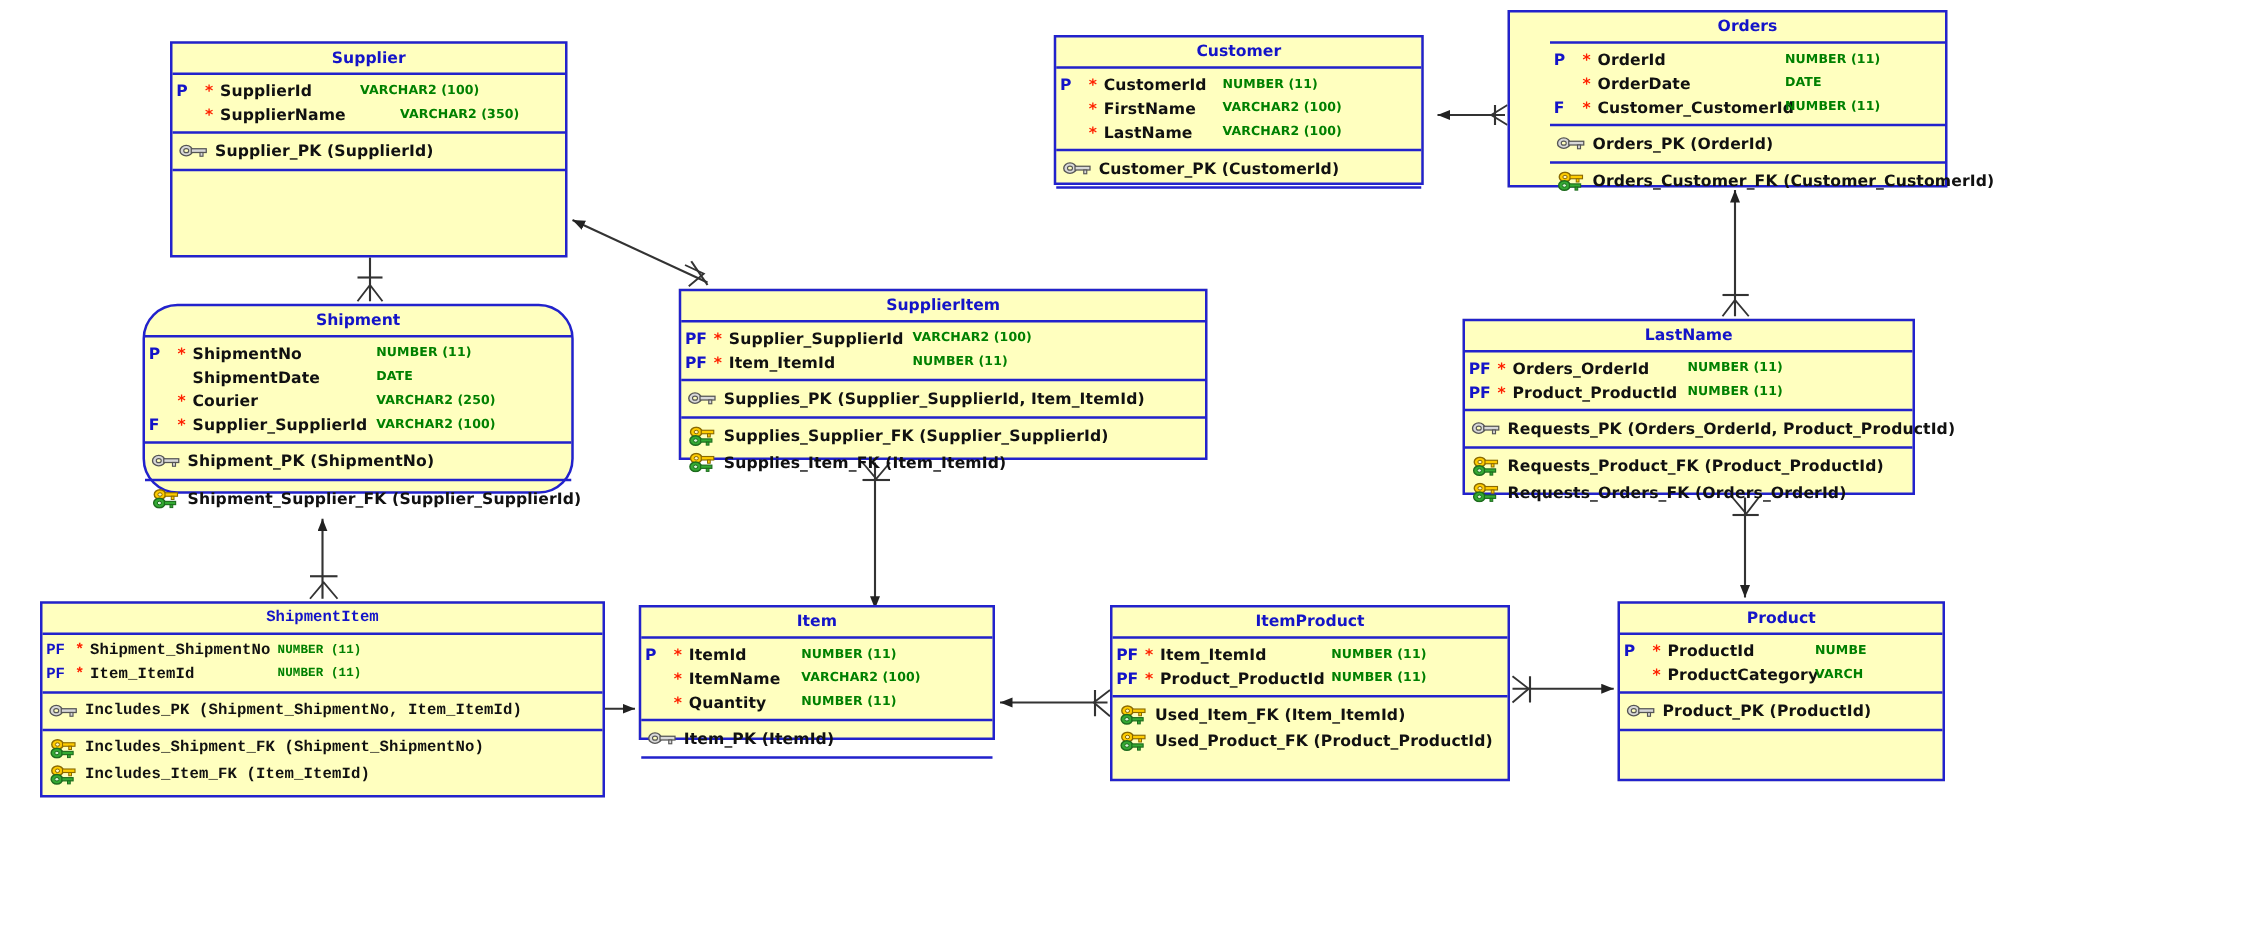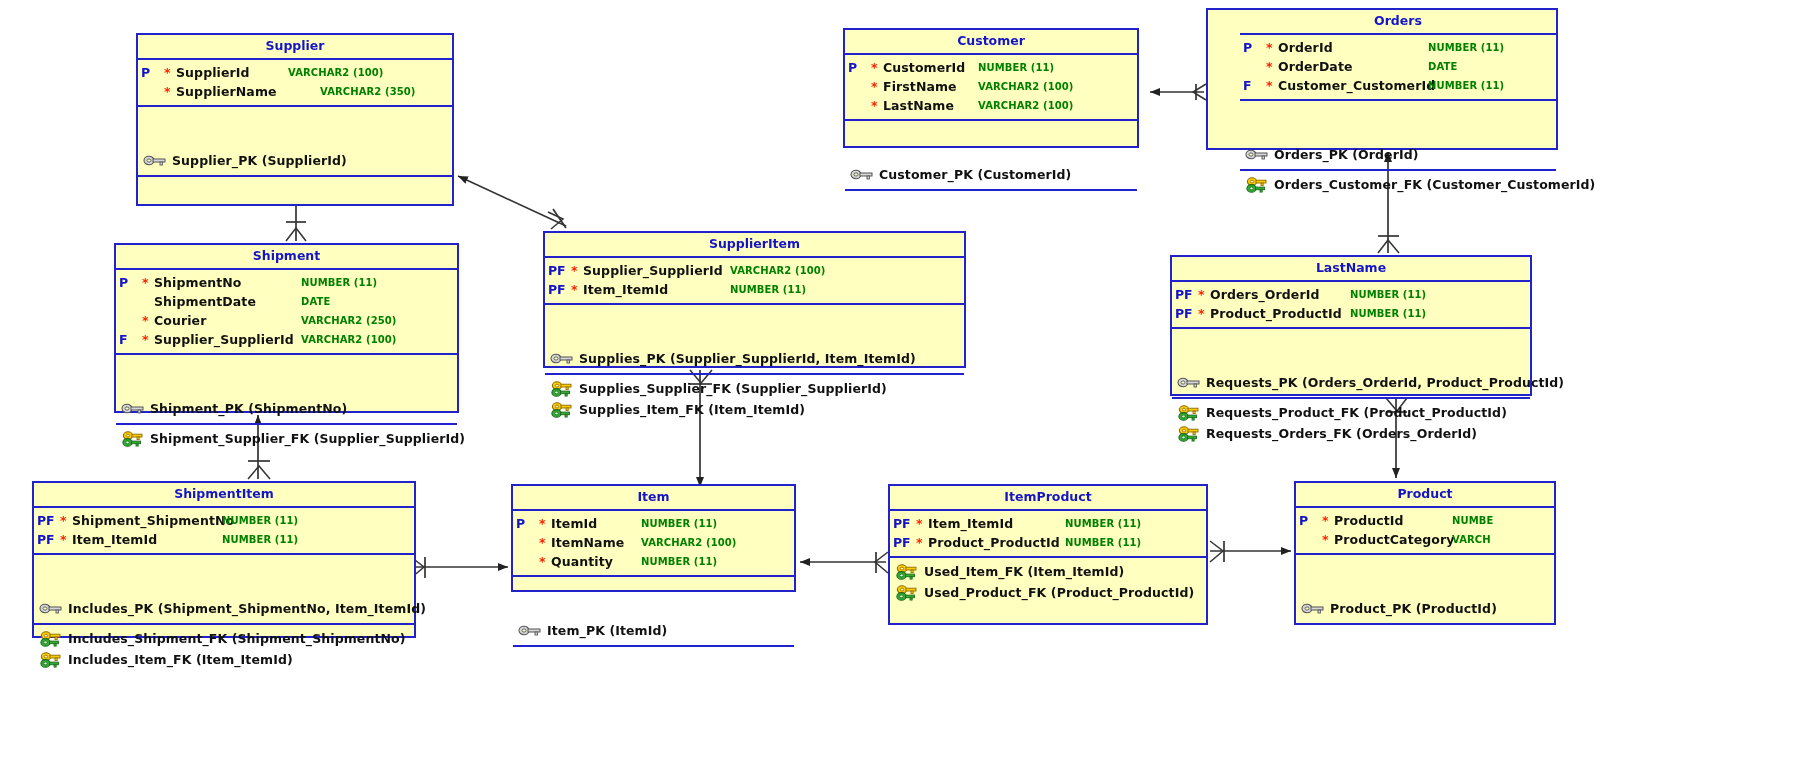--- a/index.html
+++ b/index.html
@@ -33,21 +33,20 @@
     white-space:nowrap;
     overflow:hidden;
   }
   .ent-attrs{
     border-bottom:2px solid #2222cc;
     padding:3px 0 4px 0;
   }
   .ent-pk{
     border-bottom:2px solid #2222cc;
     padding:3px 0 4px 0;
-    margin-top:40px;
   }
   .ent-fk{
     padding:3px 0 4px 0;
   }
 
   .attr{
     position:relative;
     height:19px;
     line-height:19px;
     white-space:nowrap;
@@ -268,21 +267,21 @@
               <ellipse cx="7" cy="4.6" rx="1.7" ry="1.4" fill="#fff6c0" stroke="#8a6a00" stroke-width="0.8"></ellipse>
               <rect x="11" y="3.2" width="10" height="2.8" fill="#ffcc00" stroke="#8a6a00" stroke-width="0.9"></rect>
               <rect x="16" y="6" width="2.2" height="2.6" fill="#ffcc00" stroke="#8a6a00" stroke-width="0.8"></rect>
               <ellipse cx="6.5" cy="11.4" rx="4.6" ry="3.8" fill="#33aa33" stroke="#1d6b1d" stroke-width="1.1"></ellipse>
               <ellipse cx="6.5" cy="11.4" rx="1.7" ry="1.4" fill="#d6f5d6" stroke="#1d6b1d" stroke-width="0.8"></ellipse>
               <rect x="10.5" y="10.1" width="9" height="2.6" fill="#33aa33" stroke="#1d6b1d" stroke-width="0.9"></rect>
               <rect x="15" y="12.7" width="2.2" height="2.4" fill="#33aa33" stroke="#1d6b1d" stroke-width="0.8"></rect>
             </svg></span><span>Orders_Customer_FK (Customer_CustomerId)</span></div>
       </div>
     </div>
-    <div class="entity" style="left: 114px; top: 243px; width: 345px; height: 170px;">
+    <div class="entity" style="left: 114px; top: 243px; width: 345px; height: 152px; border-radius: 28px;">
       <div class="ent-title">Shipment</div>
       <div class="ent-attrs">
         <div class="attr">
           <span class="kcol">P</span>
           <span class="star">*</span>
           <span class="aname">ShipmentNo</span>
           <span class="atype" style="left: 185px;">NUMBER (11)</span>
         </div>
         <div class="attr">
           <span class="kcol"></span>
@@ -410,21 +409,21 @@
               <ellipse cx="7" cy="4.6" rx="1.7" ry="1.4" fill="#fff6c0" stroke="#8a6a00" stroke-width="0.8"></ellipse>
               <rect x="11" y="3.2" width="10" height="2.8" fill="#ffcc00" stroke="#8a6a00" stroke-width="0.9"></rect>
               <rect x="16" y="6" width="2.2" height="2.6" fill="#ffcc00" stroke="#8a6a00" stroke-width="0.8"></rect>
               <ellipse cx="6.5" cy="11.4" rx="4.6" ry="3.8" fill="#33aa33" stroke="#1d6b1d" stroke-width="1.1"></ellipse>
               <ellipse cx="6.5" cy="11.4" rx="1.7" ry="1.4" fill="#d6f5d6" stroke="#1d6b1d" stroke-width="0.8"></ellipse>
               <rect x="10.5" y="10.1" width="9" height="2.6" fill="#33aa33" stroke="#1d6b1d" stroke-width="0.9"></rect>
               <rect x="15" y="12.7" width="2.2" height="2.4" fill="#33aa33" stroke="#1d6b1d" stroke-width="0.8"></rect>
             </svg></span><span>Requests_Orders_FK (Orders_OrderId)</span></div>
       </div>
     </div>
-    <div class="entity" style="left: 32px; top: 481px; width: 384px; height: 157px;">
+    <div class="entity" style="left: 32px; top: 481px; width: 452px; height: 157px; font-family: Liberation Mono, monospace;">
       <div class="ent-title">ShipmentItem</div>
       <div class="ent-attrs">
         <div class="attr">
           <span class="kcol">PF</span>
           <span class="star">*</span>
           <span class="aname">Shipment_ShipmentNo</span>
           <span class="atype" style="left: 188px;">NUMBER (11)</span>
         </div>
         <div class="attr">
           <span class="kcol">PF</span>

